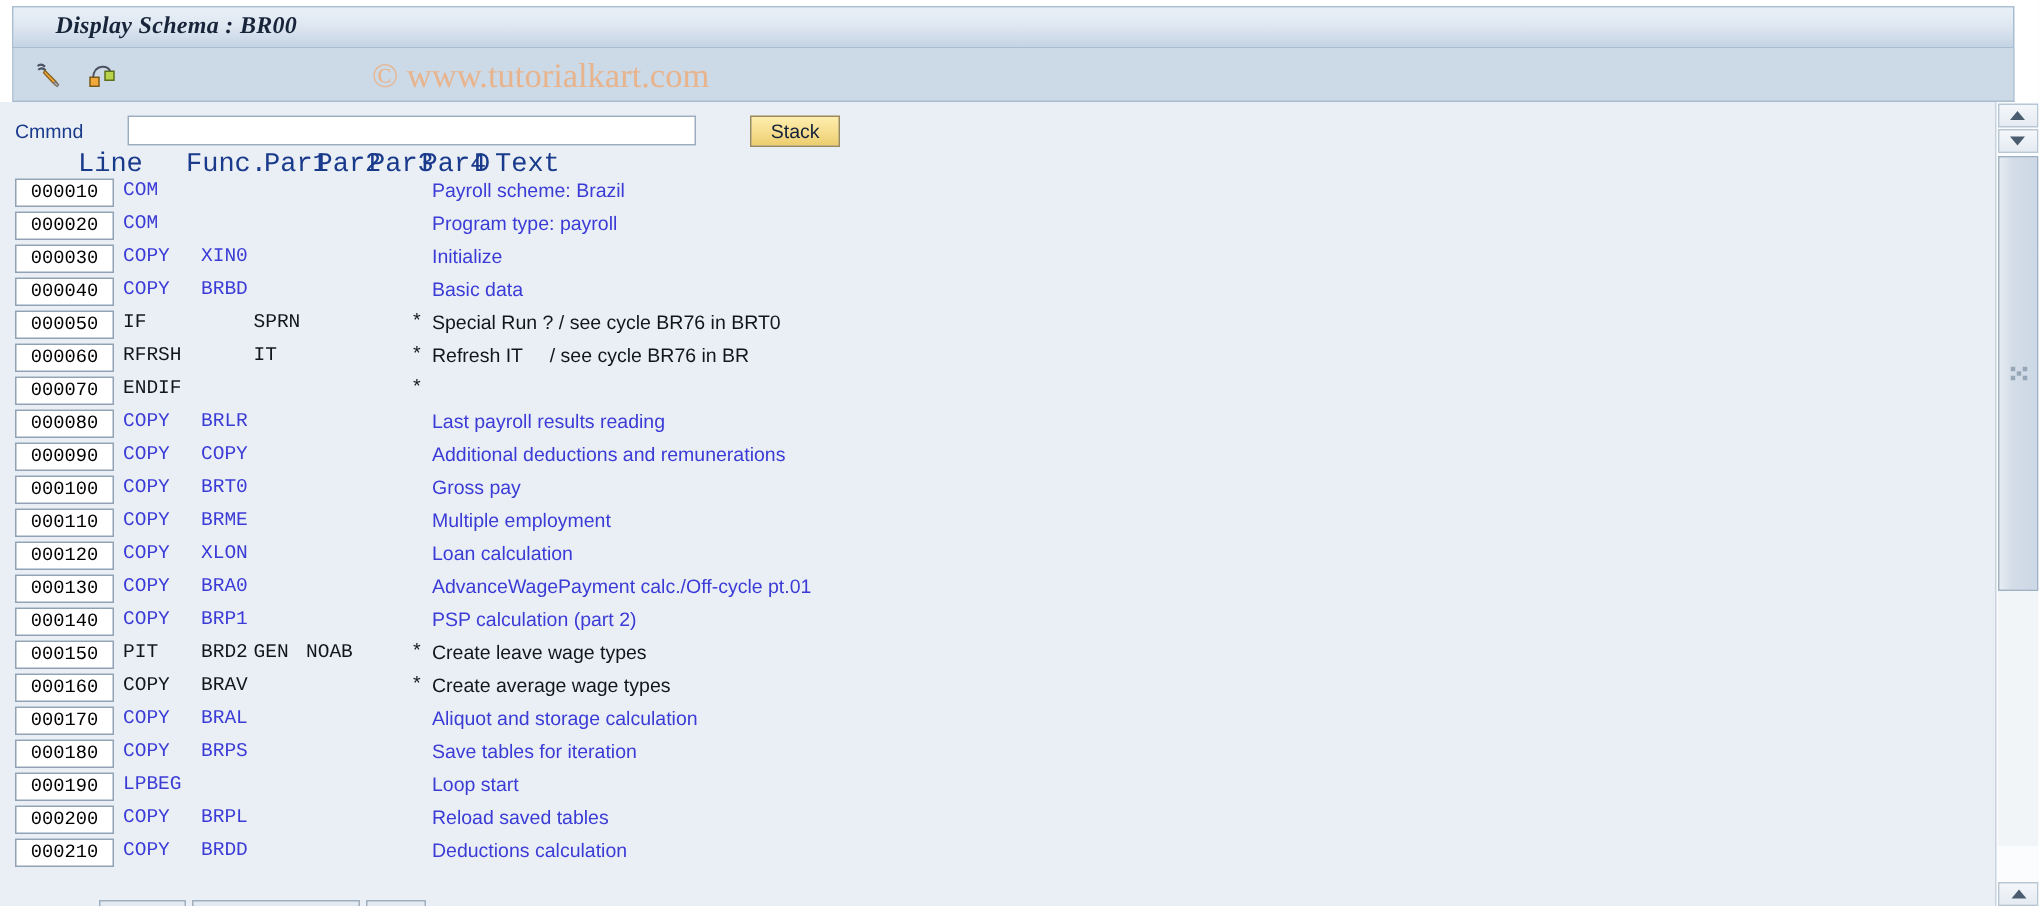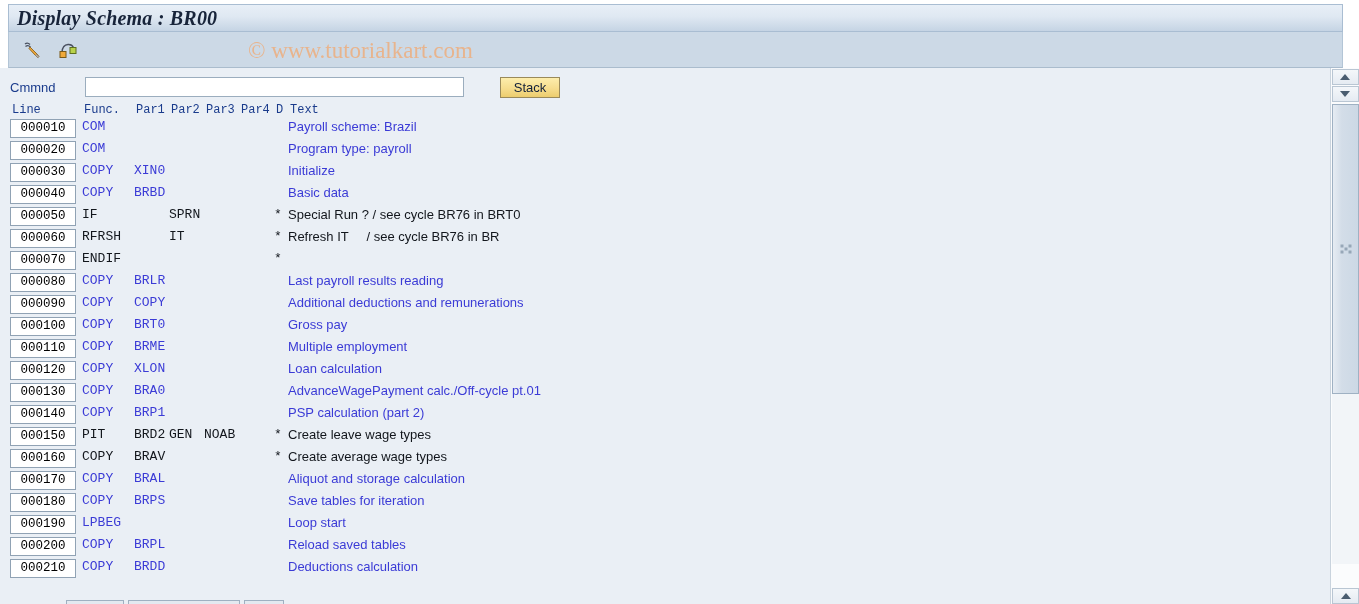--- a/index.html
+++ b/index.html
@@ -23,25 +23,25 @@
   .titlebar {
     position: absolute;
     left: 8px; top: 4px;
     width: 1335px; height: 28px;
     background: linear-gradient(to bottom, #e8eff7 0%, #dfe8f2 45%, #c5d4e4 100%);
     border: 1px solid #a9bdd2;
     display: flex;
     align-items: center;
   }
   .titlebar-text {
-    margin-left: 8px;
+    margin-left: 28px;
     font-family: "Liberation Serif", serif;
     font-style: italic;
     font-weight: bold;
-    font-size: 20px;
+    font-size: 16px;
     color: #18243a;
     letter-spacing: 0.2px;
   }
 
   
   .toolbar {
     position: absolute;
     left: 8px; top: 32px;
     width: 1335px; height: 36px;
     background: #ccd9e6;
@@ -121,23 +121,24 @@
     position: absolute;
     left: 0; top: 101px;
     width: 1320px;
   }
 
   .hdr {
     height: 18px;
     display: flex;
     align-items: center;
     font-family: "Liberation Mono", monospace;
-    font-size: 12px;
+    font-size: 18px;
     color: #1a3b8c;
     white-space: pre;
+    padding-left: 40px;
   }
 
   .row {
     height: 22px;
     display: flex;
     font-family: "Liberation Mono", monospace;
     font-size: 13px;
     white-space: pre;
   }
 

